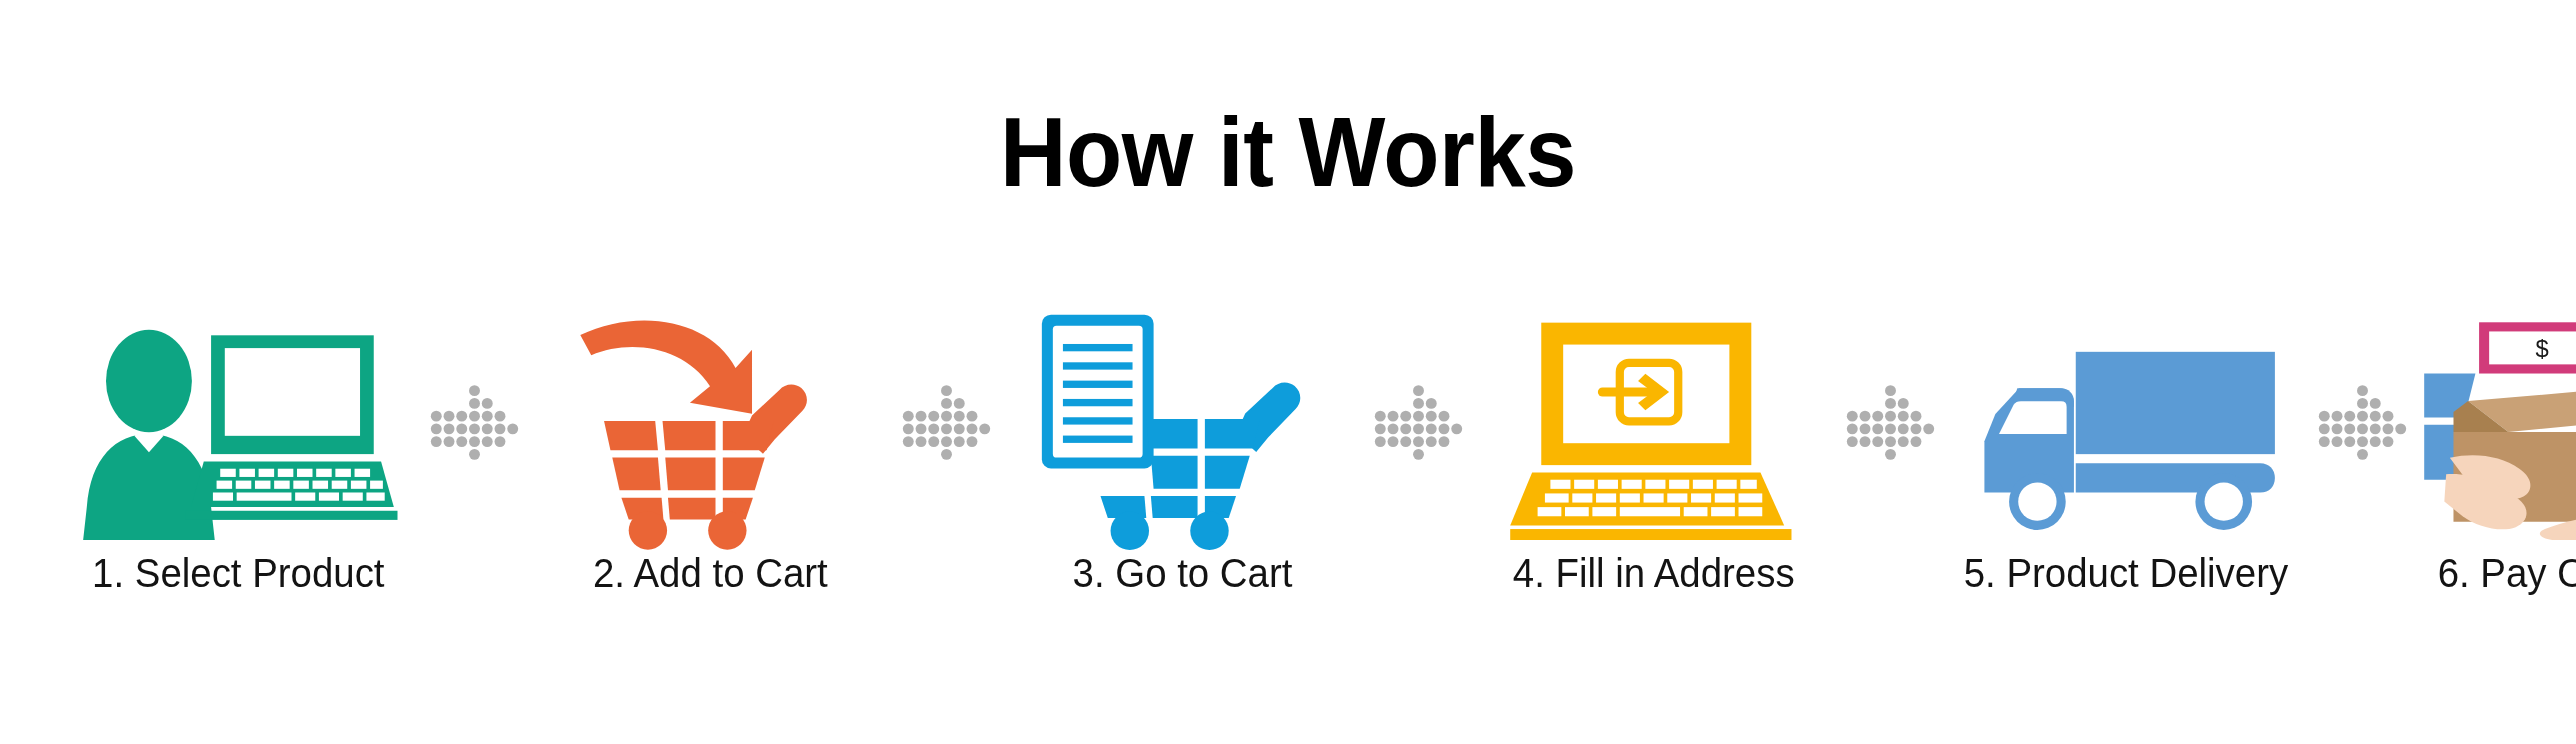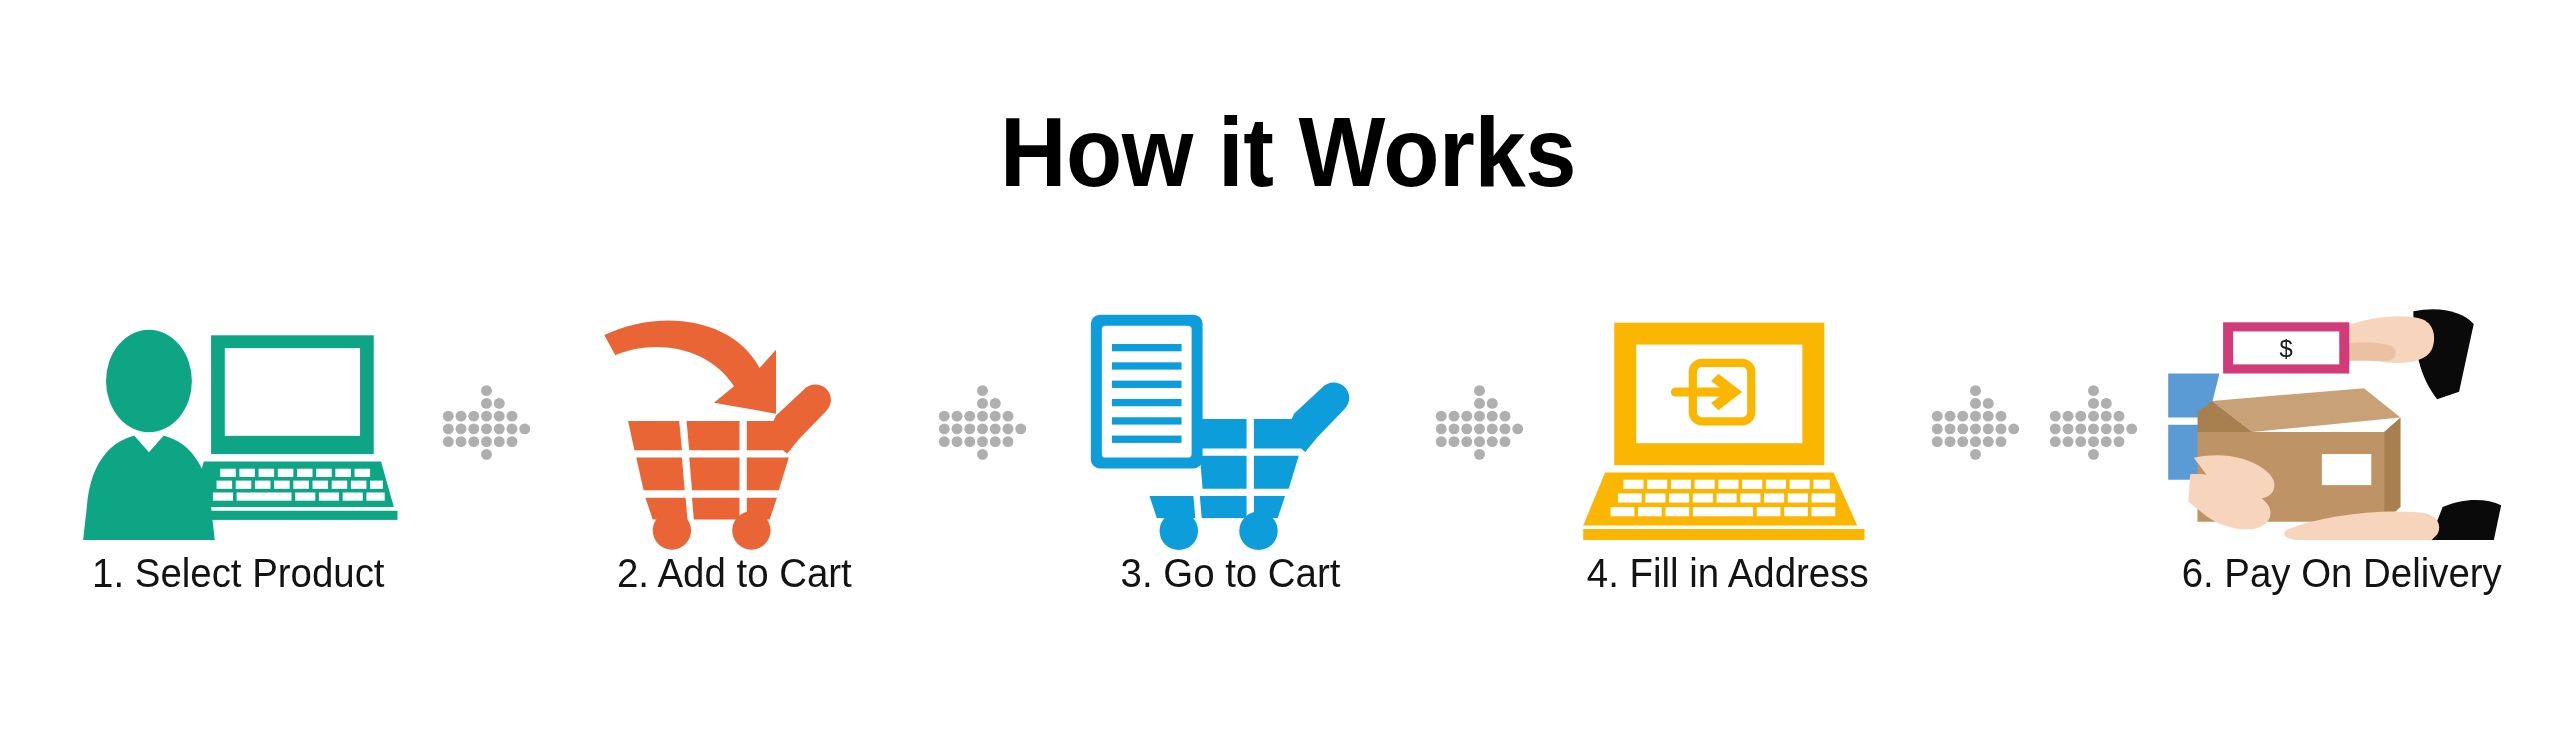--- a/index.html
+++ b/index.html
@@ -436,20 +436,54 @@
             <circle cx="64" cy="50" r="6"></circle>
           <circle cx="64" cy="64" r="6"></circle>
           <circle cx="78" cy="36" r="6"></circle>
             <circle cx="78" cy="50" r="6"></circle>
             <circle cx="78" cy="64" r="6"></circle>
           <circle cx="92" cy="50" r="6"></circle>
         </g>
       </svg>
     </div>
 
+    <div class="step">
+      <div class="icon-box">
+        <svg width="302" height="190" viewBox="0 0 330 208">
+
+          <rect x="110" y="2" width="218" height="112" fill="#5B9BD5"></rect>
+
+          <path d="M110 124 L312 124
+                   C322 124, 328 131, 328 140
+                   C328 149, 322 156, 312 156
+                   L110 156 Z" fill="#5B9BD5"></path>
+
+          <path d="M48 42
+                   C48 42, 56 42, 56 42
+                   L92 42
+                   C101 42, 108 49, 108 58
+                   L108 156
+                   L10 156
+                   L10 100
+                   L22 70
+                   Z" fill="#5B9BD5"></path>
+
+          <path d="M46 42 L94 42 C102 42 108 48 108 56 L108 62 L40 62 Z" fill="#5B9BD5"></path>
+
+          <path d="M50 56 L94 56 C98 56 100 58 100 62 L100 92 L26 92 L42 60 C44 57 46 56 50 56 Z" fill="#FFFFFF"></path>
+
+          <circle cx="68" cy="166" r="31" fill="#5B9BD5"></circle>
+          <circle cx="68" cy="166" r="21" fill="#FFFFFF"></circle>
+
+          <circle cx="272" cy="166" r="31" fill="#5B9BD5"></circle>
+          <circle cx="272" cy="166" r="21" fill="#FFFFFF"></circle>
+        </svg>
+      </div>
+      <div class="step-label">5. Product Delivery</div>
+    </div>
 
     <div class="sep">
       <svg width="91" height="79" viewBox="0 0 100 86">
         <g fill="#AFAFAF">
           <circle cx="8" cy="36" r="6"></circle>
             <circle cx="8" cy="50" r="6"></circle>
             <circle cx="8" cy="64" r="6"></circle>
           <circle cx="22" cy="36" r="6"></circle>
             <circle cx="22" cy="50" r="6"></circle>
             <circle cx="22" cy="64" r="6"></circle>

